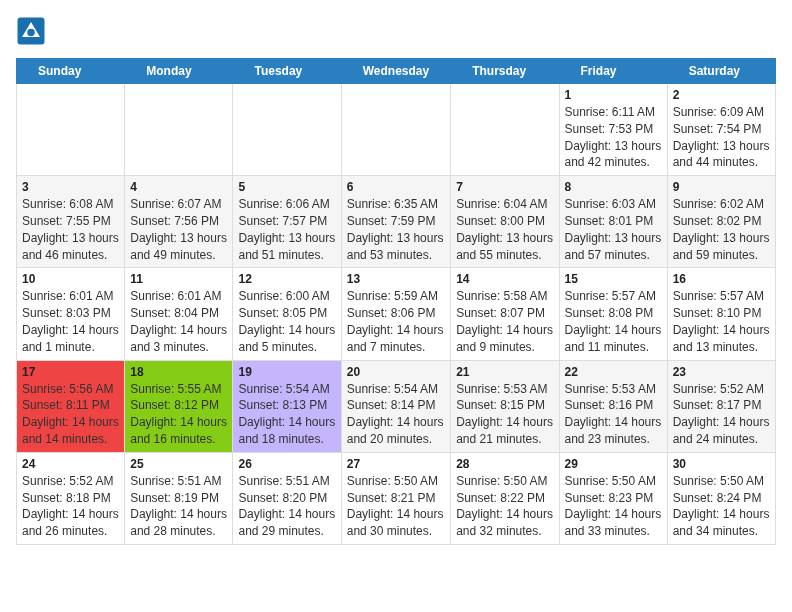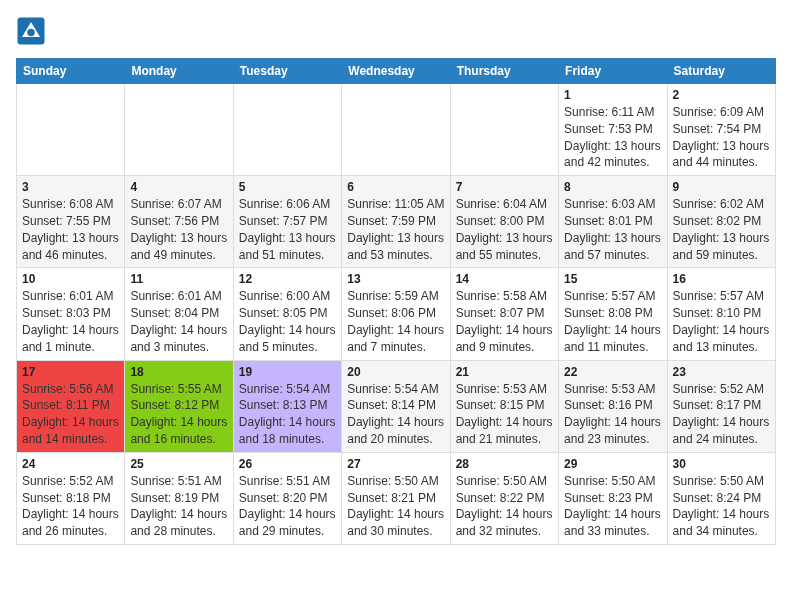--- a/index.html
+++ b/index.html
@@ -49,21 +49,21 @@
     .calendar {
       width: 100%;
       border-collapse: collapse;
       border: 1px solid #ccc;
     }
     .calendar th {
       background: #2a7fc1;
       color: #fff;
       font-size: 12px;
       font-weight: bold;
-      padding: 5px 6px;
+      padding: 5px 21px;
       text-align: left;
       border: 1px solid #2a7fc1;
     }
     .calendar td {
       vertical-align: top;
       padding: 4px 5px;
       border: 1px solid #ddd;
       font-size: 10px;
       color: #333;
       background: #fff;
@@ -161,21 +161,21 @@
         </td>
         <td style="background: rgb(245, 245, 245);">
           <div class="day-number">5</div>
           <div class="day-info" style="white-space: pre-line;">Sunrise: 6:06 AM
 Sunset: 7:57 PM
 Daylight: 13 hours
 and 51 minutes.</div>
         </td>
         <td style="background: rgb(245, 245, 245);">
           <div class="day-number">6</div>
-          <div class="day-info" style="white-space: pre-line;">Sunrise: 11:05 AM
+          <div class="day-info" style="white-space: pre-line;">Sunrise: 6:35 AM
 Sunset: 7:59 PM
 Daylight: 13 hours
 and 53 minutes.</div>
         </td>
         <td style="background: rgb(245, 245, 245);">
           <div class="day-number">7</div>
           <div class="day-info" style="white-space: pre-line;">Sunrise: 6:04 AM
 Sunset: 8:00 PM
 Daylight: 13 hours
 and 55 minutes.</div>

